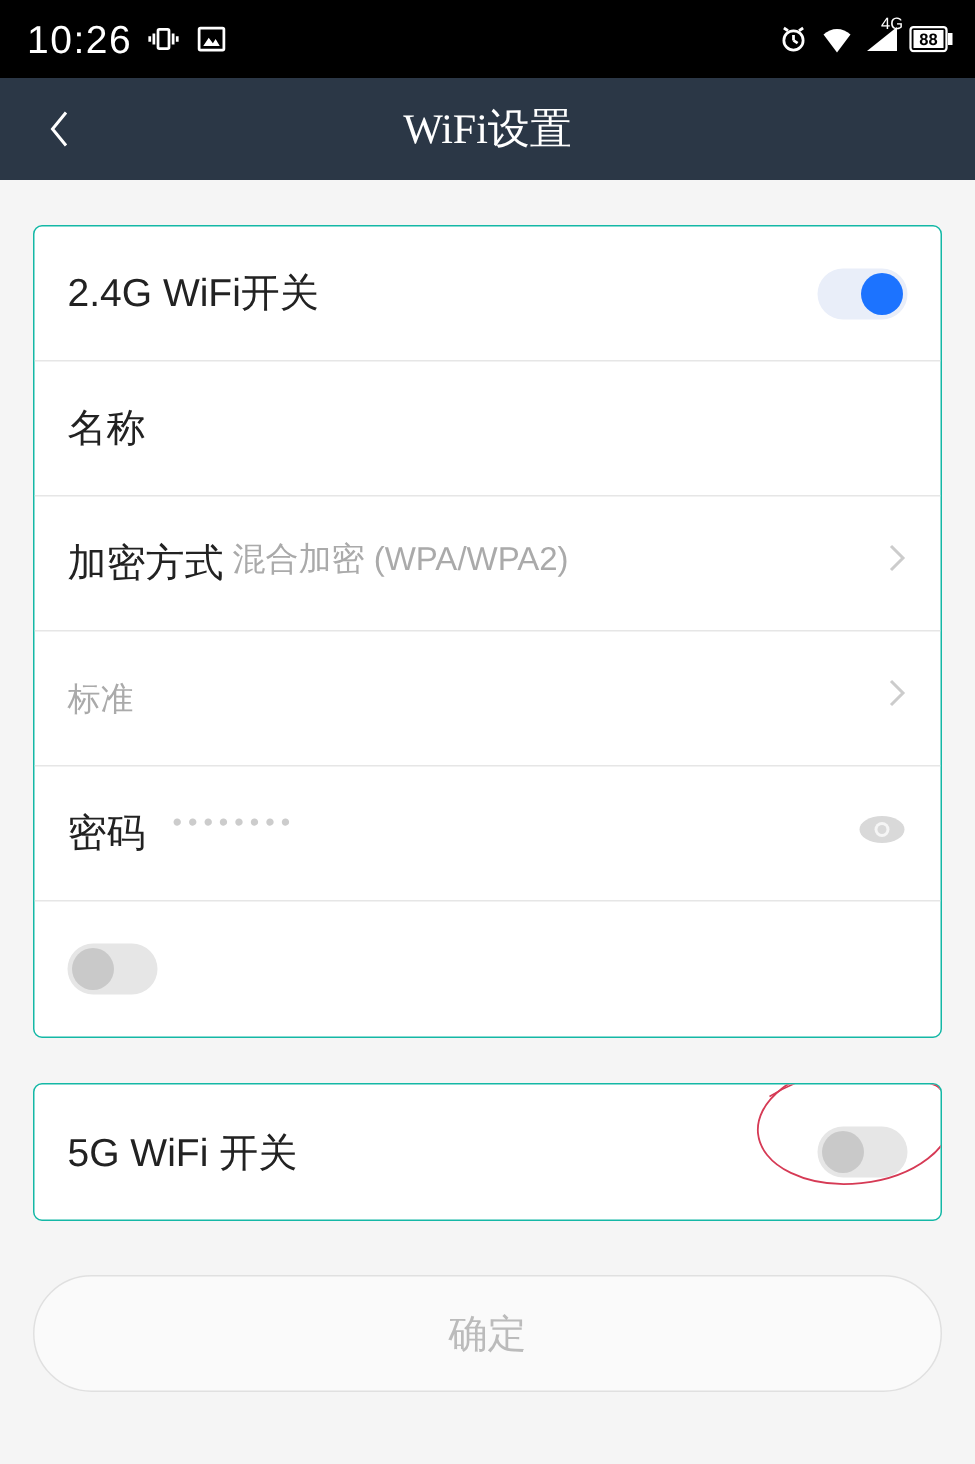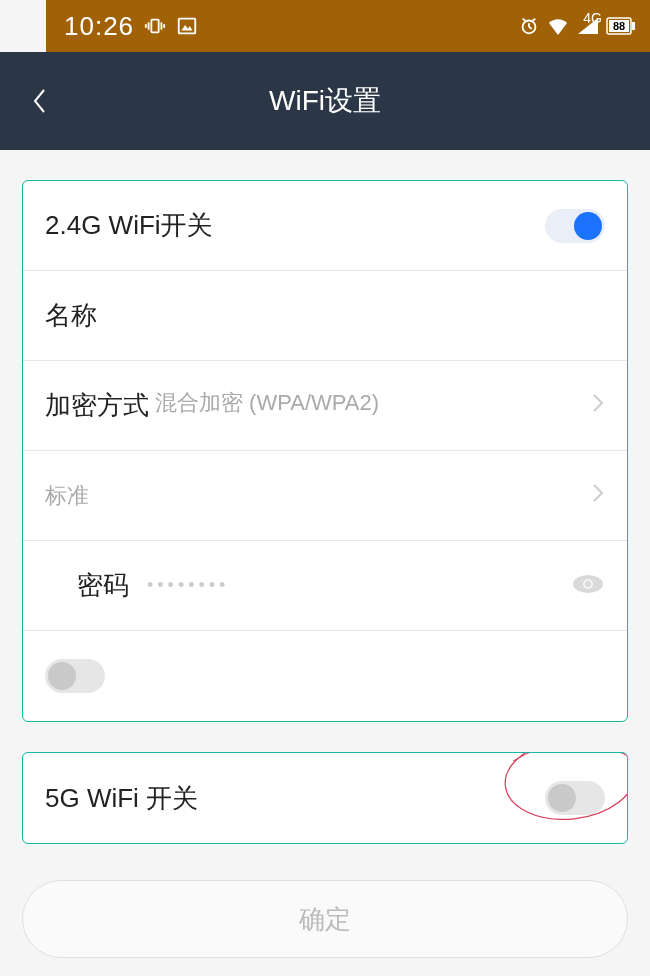--- a/index.html
+++ b/index.html
@@ -7,44 +7,44 @@
       width: 650px;
       height: 976px;
       font-family: -apple-system, "PingFang SC", "Helvetica Neue", Arial, sans-serif;
       background: #f5f5f5;
       overflow: hidden;
     }
 
     
     .status-bar {
       height: 52px;
-      background: #a16207;
+      background: #000000;
       color: #fff;
       display: flex;
       align-items: center;
       justify-content: space-between;
       padding: 0 14px 0 18px;
       font-size: 24px;
       font-weight: 500;
-      margin-left: 46px;
     }
     .status-left { display: flex; align-items: center; gap: 10px; }
     .status-right { display: flex; align-items: center; gap: 6px; }
     .status-time { font-size: 26px; letter-spacing: 1px; }
     .small-icon { display: inline-flex; align-items: center; }
 
     
     .nav-bar {
-      height: 98px;
+      height: 68px;
       background: #2b3746;
       color: #fff;
       display: flex;
       align-items: center;
       position: relative;
       padding: 0 20px;
+      font-family: Liberation Serif, serif;
     }
     .nav-back {
       width: 40px; height: 40px;
       display:flex; align-items:center; justify-content:center;
       font-size: 28px;
     }
     .nav-title {
       position: absolute;
       left: 50%; transform: translateX(-50%);
       font-size: 28px;
@@ -74,21 +74,21 @@
     .row:last-child { border-bottom: none; }
 
     .row-text {
       display:flex;
       flex-direction: row;
       gap: 6px;
     }
     .row-label { font-size: 26px; color: #222; }
     .row-sub { font-size: 22px; color: #aaa; }
 
-    .row-inline { display:flex; align-items:center; gap: 18px; margin-left: 32px; }
+    .row-inline { display:flex; gap: 18px; }
     .dots { color: #ccc; font-size: 18px; letter-spacing: 4px; }
 
     .chevron { color: #ccc; font-size: 24px; }
 
     
     .toggle {
       width: 60px; height: 34px;
       border-radius: 20px;
       background: #e6e6e6;
       position: relative;
@@ -166,21 +166,21 @@
     </span>
     <span class="small-icon">
       <svg width="24" height="20" viewBox="0 0 24 20" fill="#fff">
         <path d="M12 19 L3 7 C8 2 16 2 21 7 Z"></path>
       </svg>
     </span>
     <span class="small-icon" style="position:relative;">
       <svg width="24" height="20" viewBox="0 0 24 20" fill="#fff">
         <polygon points="2,18 22,18 22,2"></polygon>
       </svg>
-      <span style="position:absolute;top:-6px;right:-2px;font-size:14px;color:#fff;">4G</span>
+      <span style="position:absolute;top:-6px;right:-2px;font-size:11px;color:#fff;">4G</span>
     </span>
     <span class="small-icon" style="display:flex;align-items:center;">
       <svg width="30" height="18" viewBox="0 0 30 18">
         <rect x="1" y="1" width="24" height="16" rx="2" fill="none" stroke="#fff" stroke-width="1.5"></rect>
         <rect x="3" y="3" width="20" height="12" fill="#fff"></rect>
         <rect x="26" y="5" width="3" height="8" fill="#fff"></rect>
         <text x="13" y="13" text-anchor="middle" font-size="11" fill="#000" font-weight="600">88</text>
       </svg>
     </span>
   </div>

